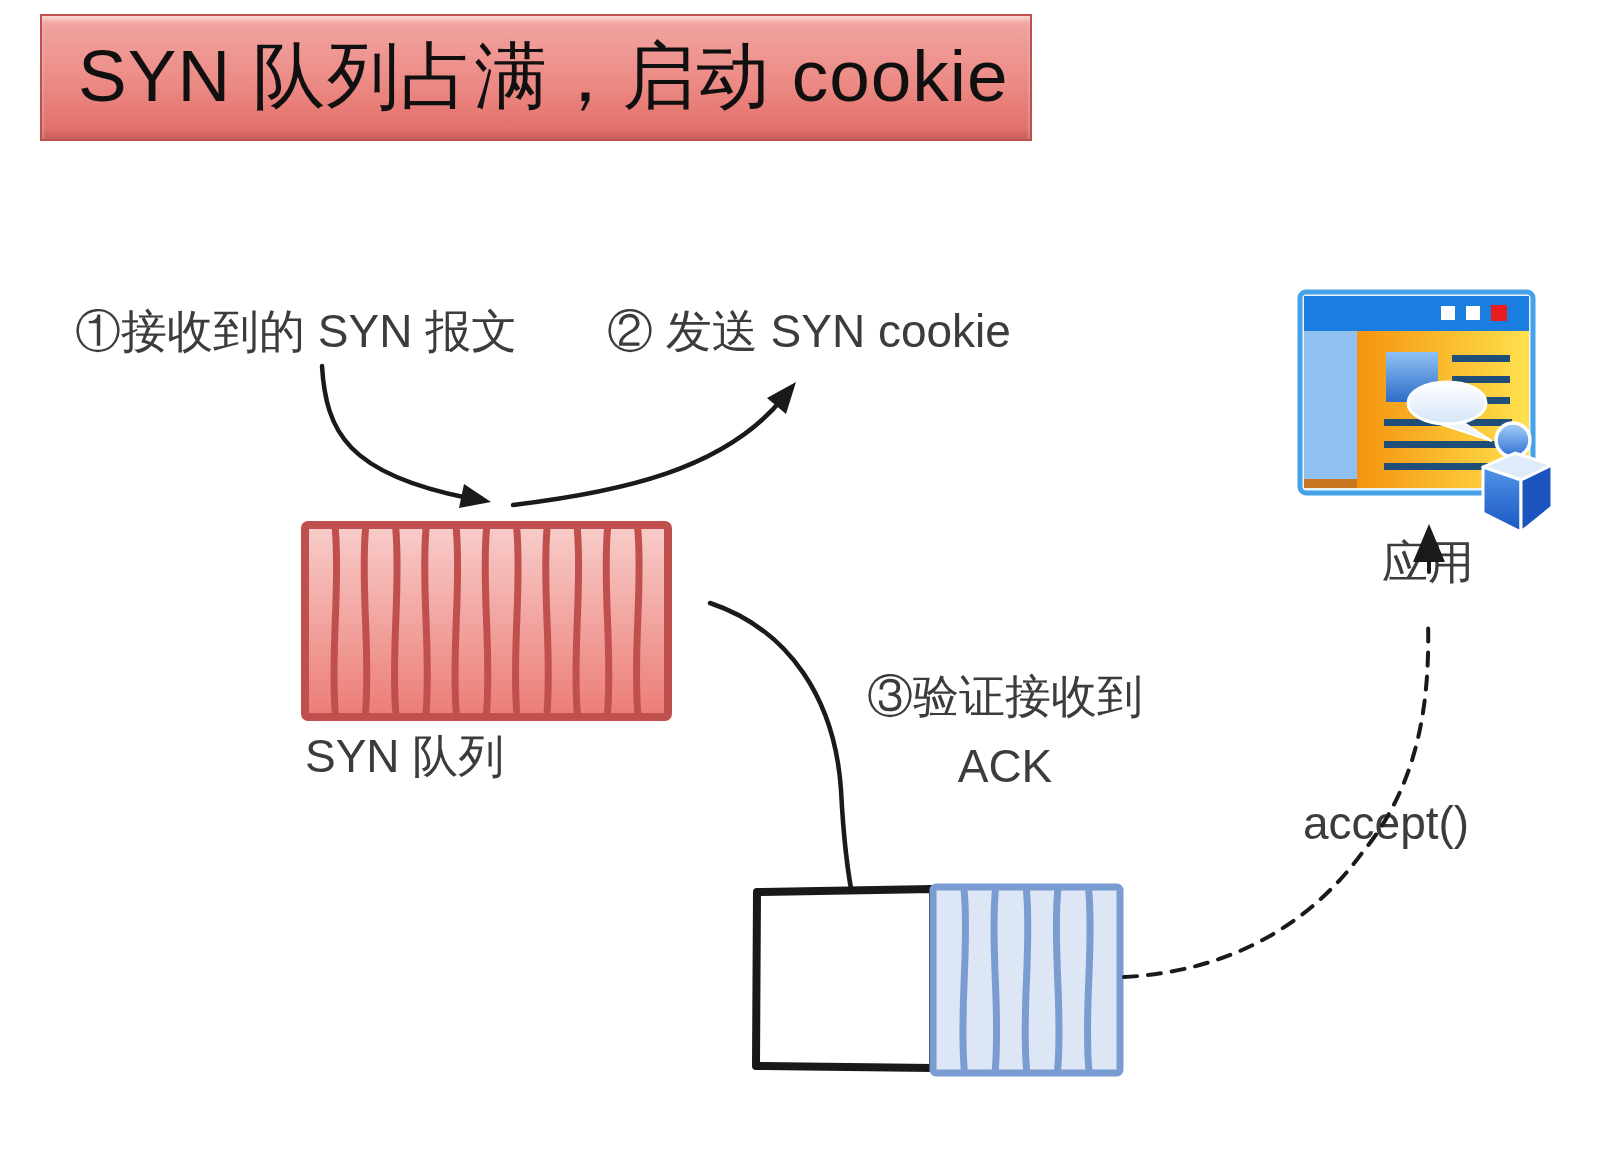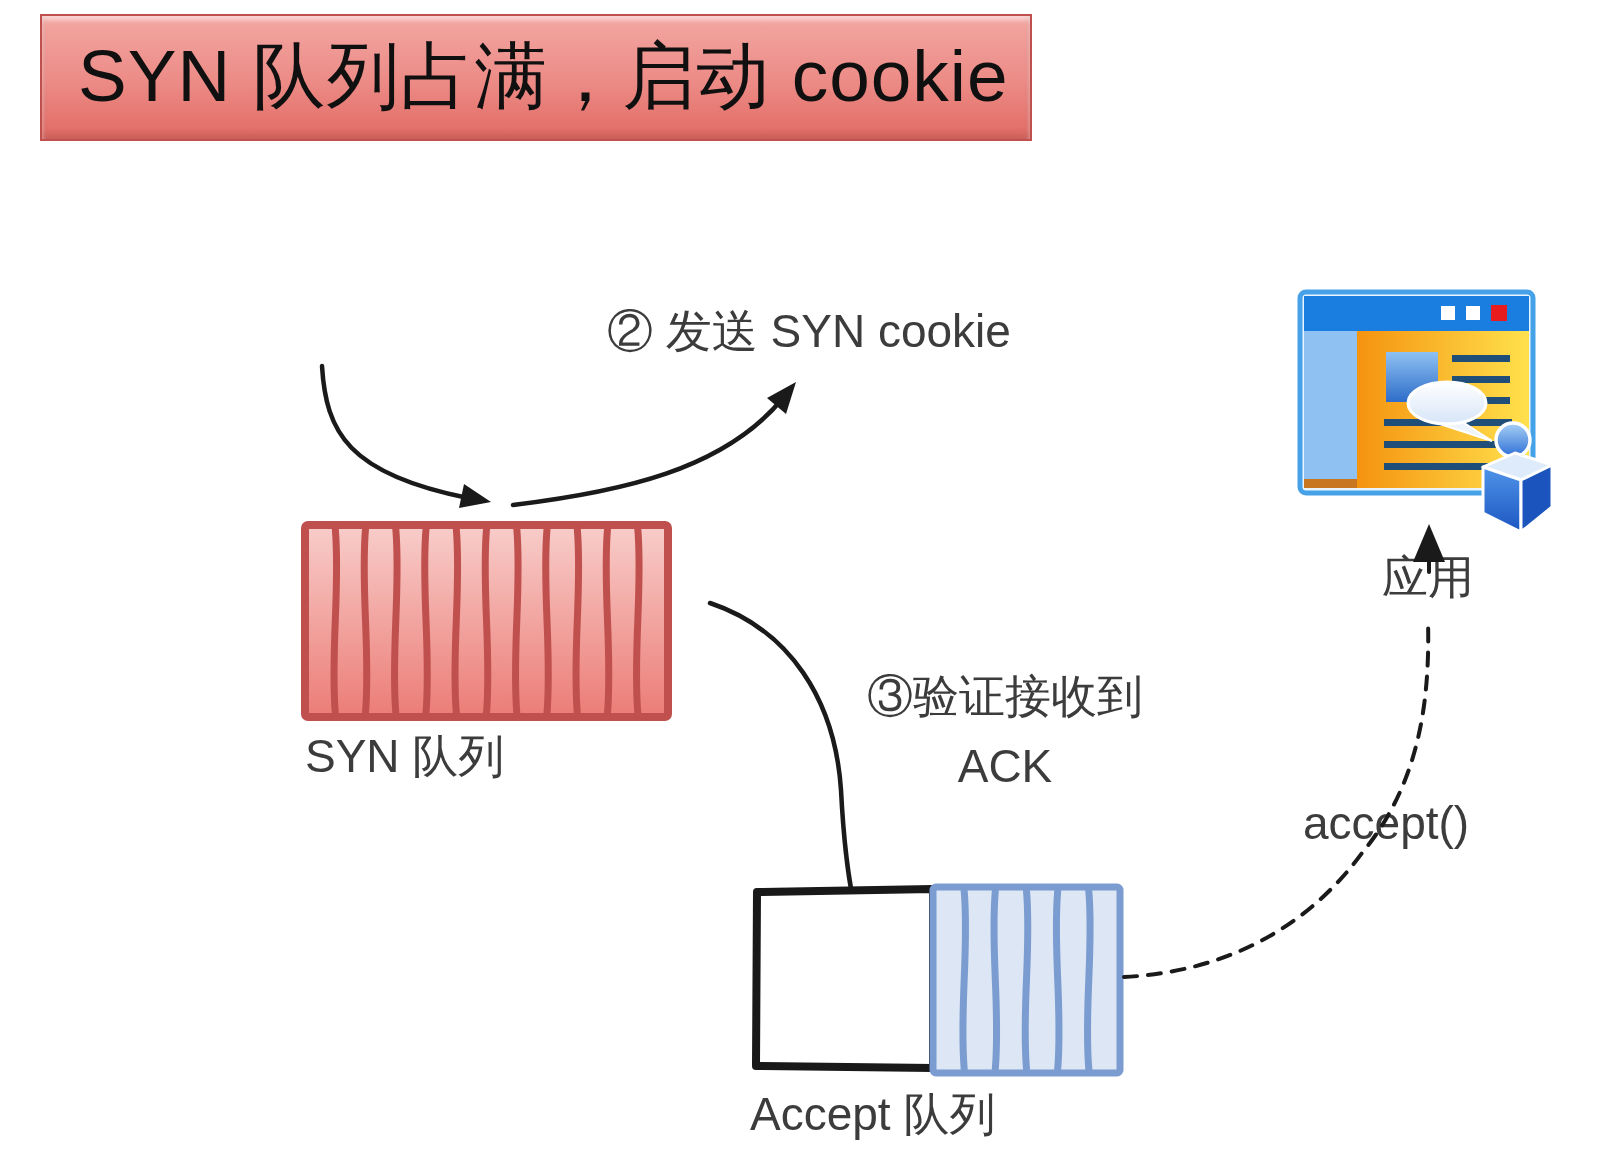--- a/index.html
+++ b/index.html
@@ -20,32 +20,32 @@
 </style>
 </head>
 <body>
 
 <div id="canvas">
 
   <div class="banner" style="background: linear-gradient(rgb(243, 167, 163) 0%, rgb(236, 138, 133) 55%, rgb(226, 106, 100) 100%); border-color: rgb(192, 80, 77);">
     <h1>SYN 队列占满，启动 cookie</h1>
   </div>
 
+  <div class="anno" style="left: 75px; top: 301px; color: rgb(60, 60, 60);">①接收到的 SYN 报文</div>
   <div class="anno" style="left: 607px; top: 301px; color: rgb(60, 60, 60);">② 发送 SYN cookie</div>
 
   <div class="anno anno-center" style="left: 835px; top: 661px; width: 340px; line-height: 70px; color: rgb(60, 60, 60);">
     <div>③验证接收到</div>
     <div>ACK</div>
   </div>
 
   <div class="anno" style="left: 1303px; top: 796px; color: rgb(60, 60, 60); text-align: center;">accept()</div>
-  <div class="anno" style="left: 1382px; top: 547px; color: rgb(60, 60, 60);">应用</div>
+  <div class="anno" style="left: 1382px; top: 532px; color: rgb(60, 60, 60);">应用</div>
 
   <div class="qlabel" style="left: 305px; top: 726px; width: 363px; color: rgb(60, 60, 60);">SYN 队列</div>
-  <div class="qlabel" style="left: 750px; top: 1084px; width: 375px; color: rgb(60, 60, 60);">Accept 队列</div>
 
   <svg width="1624" height="1152" viewBox="0 0 1624 1152">
     <defs>
       <linearGradient id="synGrad" x1="0" y1="0" x2="0" y2="1">
         <stop offset="0" stop-color="#f8cdca"></stop>
         <stop offset="1" stop-color="#ec7c76"></stop>
       </linearGradient>
       <linearGradient id="contentGrad" x1="0" y1="0" x2="1" y2="0">
         <stop offset="0" stop-color="#f5930f"></stop>
         <stop offset="1" stop-color="#ffe14d"></stop>

